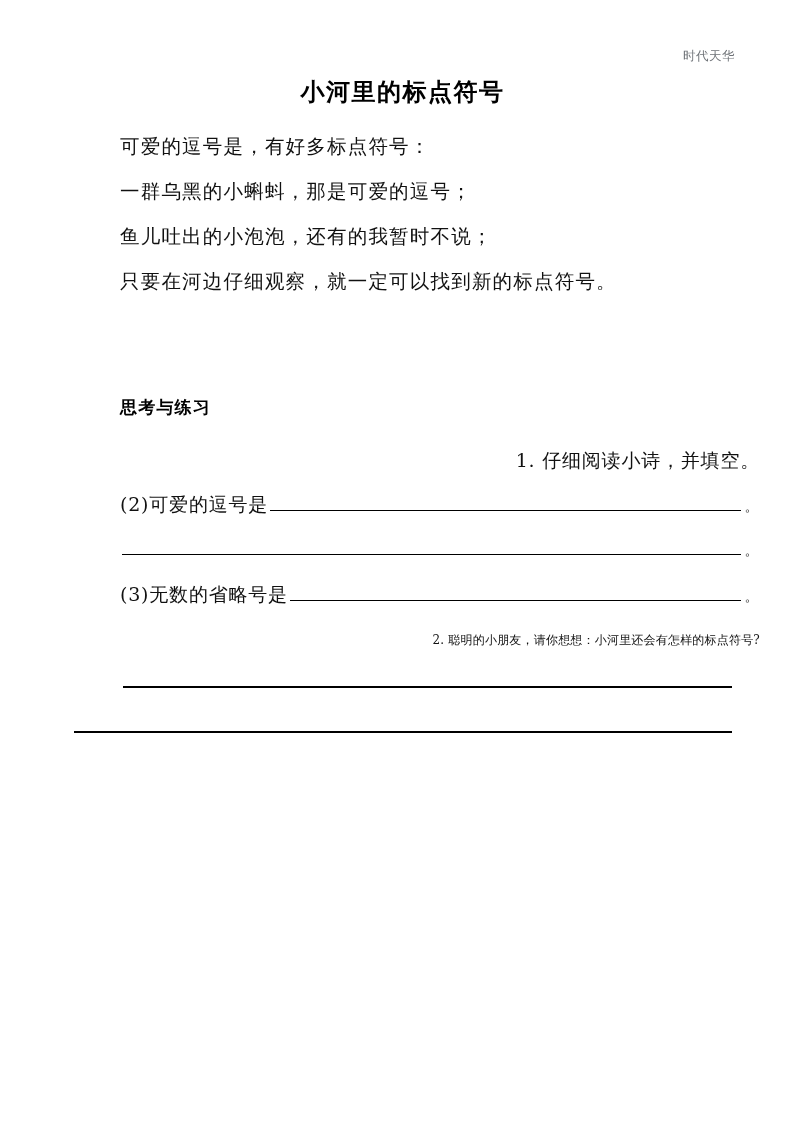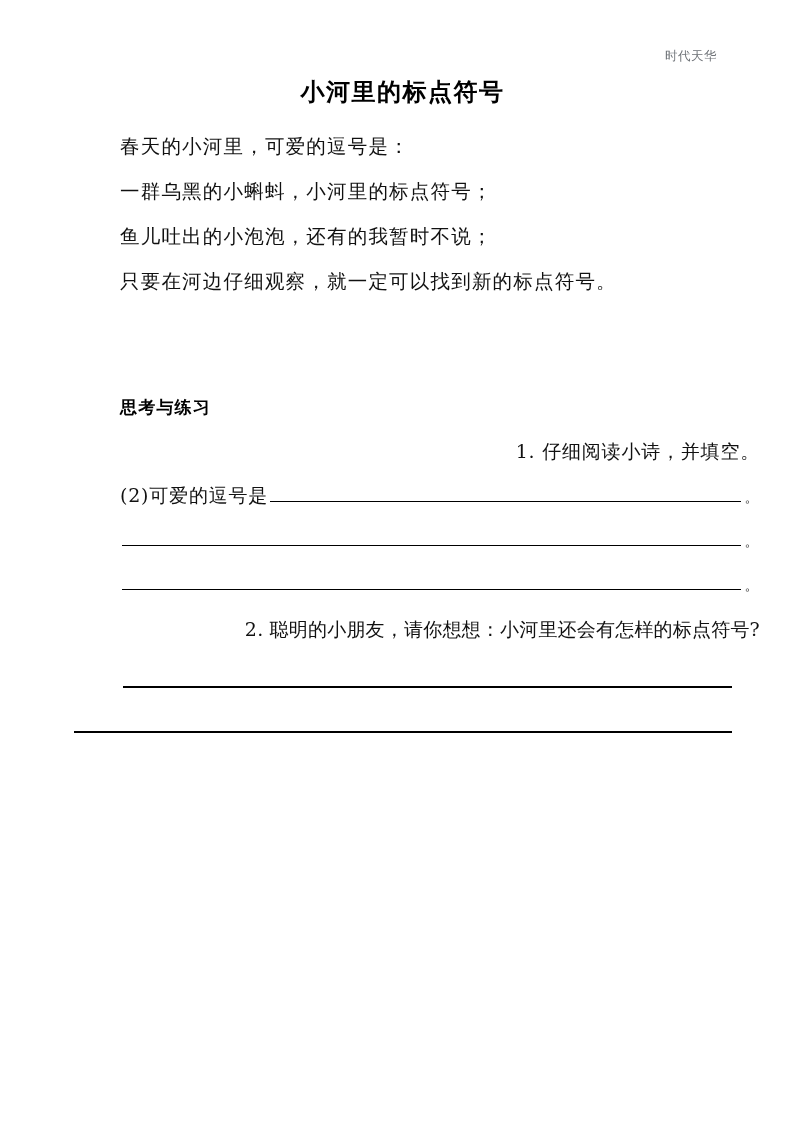--- a/index.html
+++ b/index.html
@@ -19,21 +19,21 @@
   .page {
     position: absolute;
     inset: 0;
     background: #ffffff;
   }
 
   
   .header-watermark {
     position: absolute;
     top: 48px;
-    right: 88px;
+    right: 70px;
     font-family: "DejaVu Sans", sans-serif;
     font-size: 12.5px;
     letter-spacing: 0.5px;
     color: #6e7277;
     white-space: nowrap;
   }
 
   
   .doc-title {
     position: absolute;
@@ -71,36 +71,36 @@
     left: 120px;
     width: 640px;
   }
   .ex-heading {
     font-family: "DejaVu Sans", sans-serif;
     font-size: 17px;
     font-weight: bold;
     letter-spacing: 1.2px;
     color: #000000;
     line-height: 30px;
-    margin-bottom: 7px;
+    margin-bottom: 16px;
   }
   .ex-item {
     font-family: "DejaVu Serif", serif;
     font-size: 19px;
     letter-spacing: 0.8px;
     color: #111111;
     line-height: 44px;
     white-space: nowrap;
     display: flex;
     align-items: baseline;
     justify-content: flex-end;
   }
   .ex-item.q2 {
     letter-spacing: 0.2px;
-    font-size: 19px;
+    font-size: 12px;
   }
   .blank-rule {
     flex: 1 1 auto;
     border-bottom: 1.6px solid #000000;
     height: 0;
     margin: 0 2px 4px 2px;
     min-width: 40px;
   }
   .blank-tail {
     flex: 0 0 auto;
@@ -134,22 +134,22 @@
 </head>
 <body>
 
 <div class="page">
 
   <div class="header-watermark">时代天华</div>
 
   <div class="doc-title">小河里的标点符号</div>
 
   <div class="poem">
-    <div class="poem-line">春天的小河里，可爱的逗号是：</div>
-    <div class="poem-line">一群乌黑的小蝌蚪，小河里的标点符号；</div>
+    <div class="poem-line">可爱的逗号是，有好多标点符号：</div>
+    <div class="poem-line">一群乌黑的小蝌蚪，那是可爱的逗号；</div>
     <div class="poem-line">鱼儿吐出的小泡泡，还有的我暂时不说；</div>
     <div class="poem-line">只要在河边仔细观察，就一定可以找到新的标点符号。</div>
   </div>
 
   <div class="exercises">
 
     <div class="ex-heading">思考与练习</div>
 
     <div class="ex-item">
       <span class="ex-label">1. 仔细阅读小诗，并填空。</span>
@@ -160,20 +160,21 @@
       <span class="blank-rule"></span>
       <span class="blank-tail">。</span>
     </div>
 
     <div class="ex-item">
       <span class="blank-rule"></span>
       <span class="blank-tail">。</span>
     </div>
 
     <div class="ex-item">
+      <span class="ex-label">(3)无数的省略号是</span>
       <span class="blank-rule"></span>
       <span class="blank-tail">。</span>
     </div>
 
     <div class="ex-item q2">
       <span class="ex-label">2. 聪明的小朋友，请你想想：小河里还会有怎样的标点符号?</span>
     </div>
 
   </div>
 

